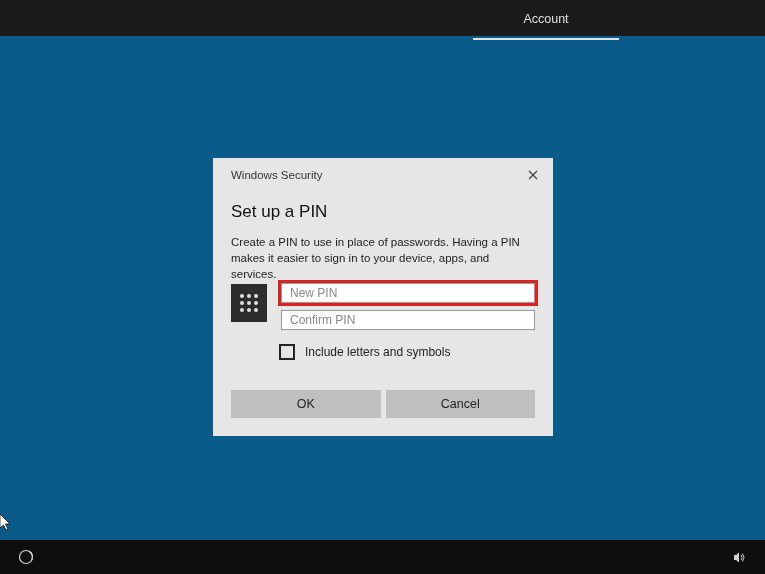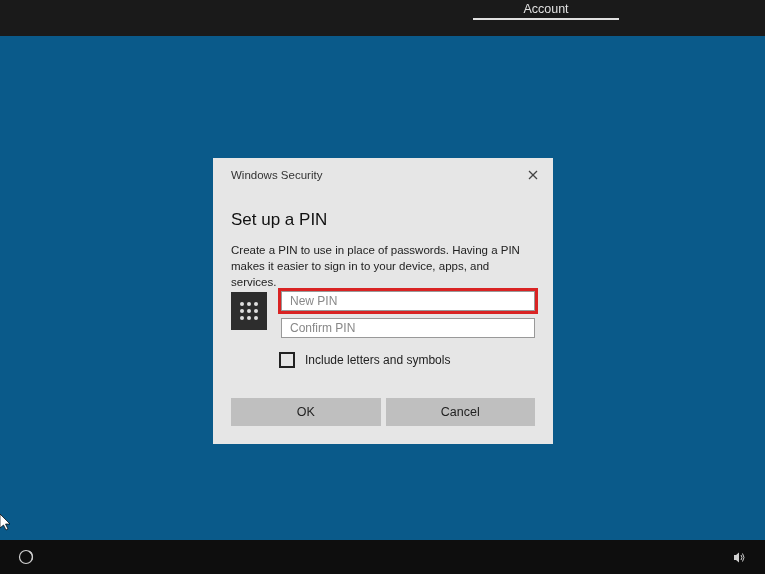--- a/index.html
+++ b/index.html
@@ -23,21 +23,21 @@
       height: 36px;
       background: #1a1a1a;
       display: flex;
       align-items: center;
     }
     .top-tab {
       position: absolute;
       left: 473px;
       top: 0;
       width: 146px;
-      height: 20px;
+      height: 40px;
       display: flex;
       align-items: center;
       justify-content: center;
       color: #e0e0e0;
       font-size: 12.5px;
       border-bottom: 2px solid #e0e0e0;
     }
     .dialog {
       position: absolute;
       left: 213px;
@@ -65,21 +65,21 @@
       color: #444;
     }
     .dialog-body {
       padding: 0 18px 18px 18px;
     }
     .dialog-title {
       font-size: 17px;
       font-weight: 400;
       color: #111;
       margin-bottom: 12px;
-      margin-top: 18px;
+      margin-top: 10px;
     }
     .dialog-desc {
       font-size: 11.5px;
       color: #222;
       line-height: 1.4;
       margin-bottom: 1px;
     }
     .pin-section {
       display: flex;
       gap: 14px;

